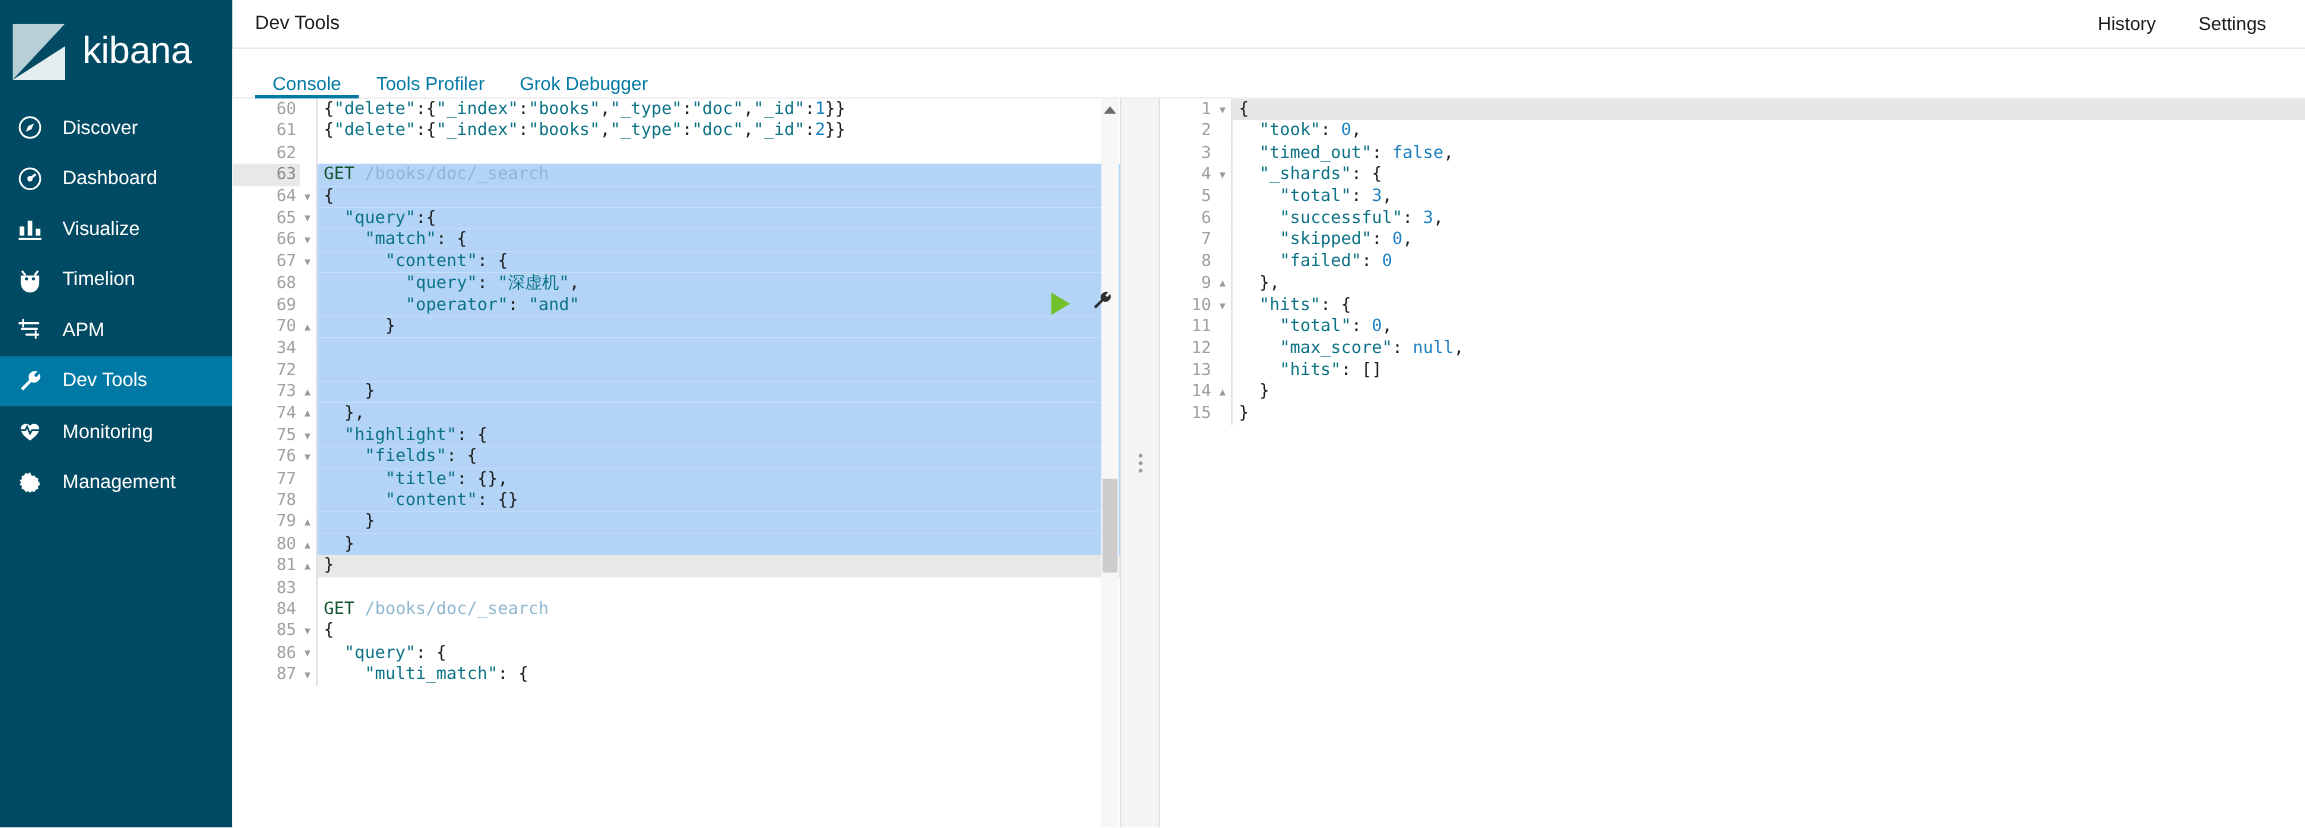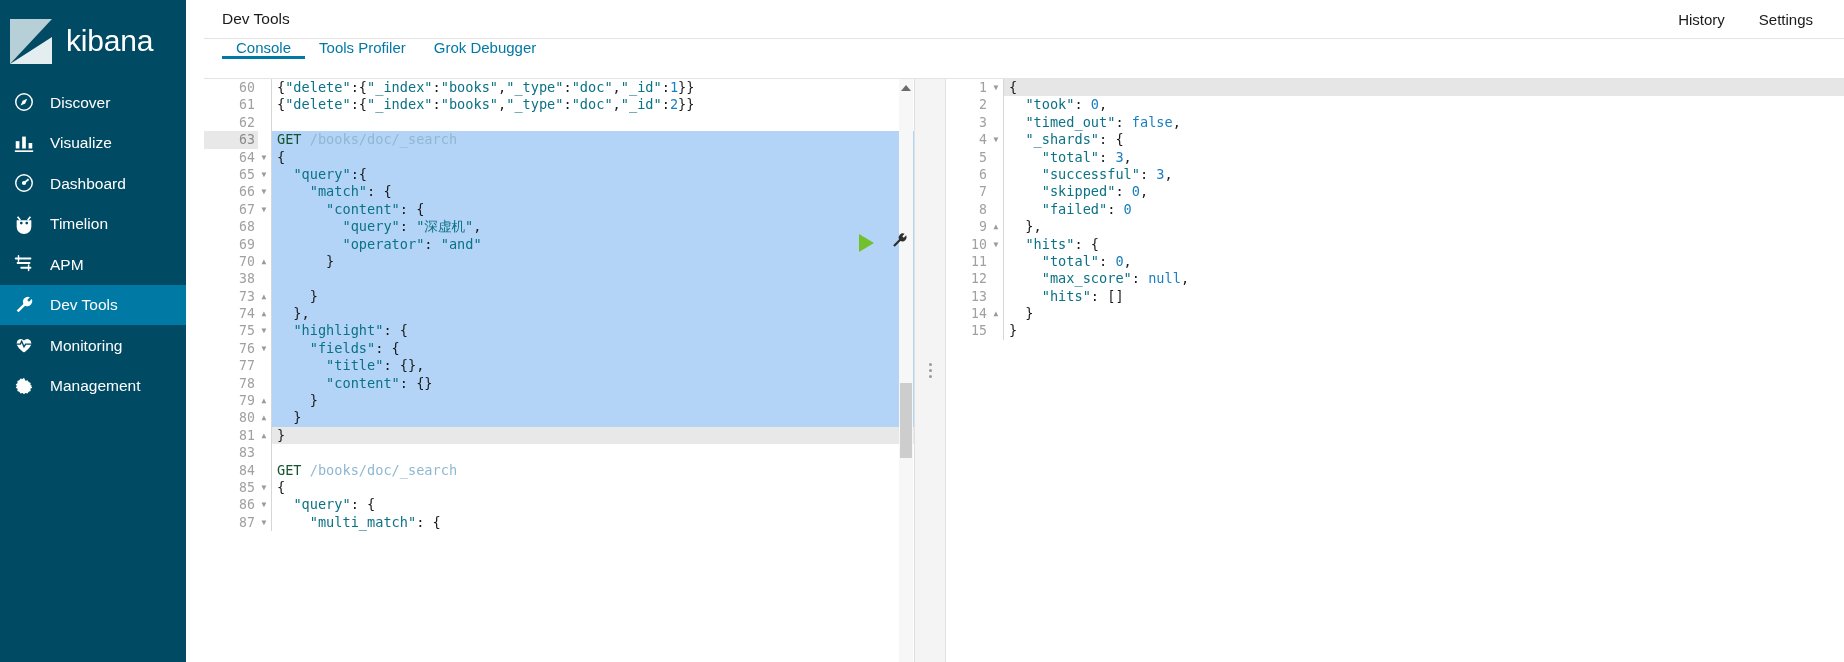--- a/index.html
+++ b/index.html
@@ -2,21 +2,21 @@
 <html><head>
 <meta charset="utf-8">
 <style>
   * { box-sizing: border-box; margin: 0; padding: 0; }
   html, body {
     width: 1844px; height: 662px;
     overflow: hidden;
     font-family: "Liberation Sans", sans-serif;
     background: #ffffff;
   }
-  .app { display: flex; width: 1844px; height: 662px; position: relative; gap: 18px; }
+  .app { display: flex; width: 1844px; height: 662px; position: relative; }
 
   
   .sidebar {
     width: 186px; height: 662px;
     background: #014a63;
     flex: 0 0 186px;
     display: flex; flex-direction: column;
     overflow: hidden;
   }
   .brand {
@@ -92,21 +92,21 @@
     display: flex; align-items: center; gap: 34px;
   }
   .topbar-link {
     font-size: 15px; color: #1a1a1a;
     cursor: pointer;
     text-decoration: none;
   }
   .tabbar {
     height: 40px;
     flex: 0 0 40px;
-    display: flex; align-items: flex-start;
+    display: flex; align-items: flex-end;
     padding-left: 18px;
     border-bottom: 1px solid #e4e4e4;
     background: #fff;
   }
   .tab {
     display: flex; align-items: center;
     padding: 0 14px;
     font-size: 15px;
     color: #0079a5;
     cursor: pointer;
@@ -272,39 +272,39 @@
           <svg width="22" height="22" viewBox="0 0 24 24" fill="none" stroke="#fff" stroke-width="1.6">
             <circle cx="12" cy="12" r="9"></circle>
             <path d="M15.5 8.5l-2.2 5-5 2.2 2.2-5z" fill="#fff" stroke="none"></path>
           </svg>
         </span>
         <span class="nav-label">Discover</span>
       </div>
 
       <div class="nav-item">
         <span class="nav-ico">
+          <svg width="22" height="22" viewBox="0 0 24 24" fill="none" stroke="#fff" stroke-width="1.6">
+            <circle cx="12" cy="12" r="9"></circle>
+            <path d="M12 12 l5 -4" stroke-width="2"></path>
+            <circle cx="12" cy="12" r="2.3" fill="#fff" stroke="none"></circle>
+          </svg>
+        </span>
+        <span class="nav-label">Dashboard</span>
+      </div>
+
+      <div class="nav-item">
+        <span class="nav-ico">
           <svg width="22" height="22" viewBox="0 0 24 24">
             <rect x="3" y="10" width="4" height="8" fill="#fff"></rect>
             <rect x="10" y="5" width="4" height="13" fill="#fff"></rect>
             <rect x="17" y="12" width="4" height="6" fill="#fff"></rect>
             <rect x="2" y="20" width="20" height="1.8" fill="#fff"></rect>
           </svg>
         </span>
         <span class="nav-label">Visualize</span>
-      </div>
-
-      <div class="nav-item">
-        <span class="nav-ico">
-          <svg width="22" height="22" viewBox="0 0 24 24" fill="none" stroke="#fff" stroke-width="1.6">
-            <circle cx="12" cy="12" r="9"></circle>
-            <path d="M12 12 l5 -4" stroke-width="2"></path>
-            <circle cx="12" cy="12" r="2.3" fill="#fff" stroke="none"></circle>
-          </svg>
-        </span>
-        <span class="nav-label">Dashboard</span>
       </div>
 
       <div class="nav-item">
         <span class="nav-ico">
           <svg width="22" height="22" viewBox="0 0 24 24">
             <path d="M4 8 h16 v7 a8 8 0 0 1 -16 0 z" fill="#fff"></path>
             <circle cx="9" cy="11" r="1.5" fill="#014a63"></circle>
             <circle cx="15" cy="11" r="1.5" fill="#014a63"></circle>
             <path d="M5 4 l3 4 M19 4 l-3 4" stroke="#fff" stroke-width="1.8"></path>
           </svg>
@@ -386,21 +386,22 @@
             <div class="code-line"><div class="gutter">61</div><div class="gutter-spacer"></div><div class="vbar"></div><div class="code-text">{<span class="tok-str">"delete"</span>:{<span class="tok-str">"_index"</span>:<span class="tok-str">"books"</span>,<span class="tok-str">"_type"</span>:<span class="tok-str">"doc"</span>,<span class="tok-str">"_id"</span>:<span class="tok-num">2</span>}}</div></div>
             <div class="code-line"><div class="gutter">62</div><div class="gutter-spacer"></div><div class="vbar"></div><div class="code-text">&nbsp;</div></div>
             <div class="code-line"><div class="gutter cur">63</div><div class="gutter-spacer"></div><div class="vbar"></div><div class="code-text sel-full"><span class="tok-meth">GET</span> <span class="tok-url">/books/doc/_search</span></div></div>
             <div class="code-line"><div class="gutter">64<span class="fold">▼</span></div><div class="gutter-spacer"></div><div class="vbar"></div><div class="code-text sel-full">{</div></div>
             <div class="code-line"><div class="gutter">65<span class="fold">▼</span></div><div class="gutter-spacer"></div><div class="vbar"></div><div class="code-text sel-full">  <span class="tok-str">"query"</span>:{</div></div>
             <div class="code-line"><div class="gutter">66<span class="fold">▼</span></div><div class="gutter-spacer"></div><div class="vbar"></div><div class="code-text sel-full">    <span class="tok-str">"match"</span>: {</div></div>
             <div class="code-line"><div class="gutter">67<span class="fold">▼</span></div><div class="gutter-spacer"></div><div class="vbar"></div><div class="code-text sel-full">      <span class="tok-str">"content"</span>: {</div></div>
             <div class="code-line"><div class="gutter">68</div><div class="gutter-spacer"></div><div class="vbar"></div><div class="code-text sel-full">        <span class="tok-str">"query"</span>: <span class="tok-str">"深虚机"</span>,</div></div>
             <div class="code-line"><div class="gutter">69</div><div class="gutter-spacer"></div><div class="vbar"></div><div class="code-text sel-full">        <span class="tok-str">"operator"</span>: <span class="tok-str">"and"</span></div></div>
             <div class="code-line"><div class="gutter">70<span class="fold">▲</span></div><div class="gutter-spacer"></div><div class="vbar"></div><div class="code-text sel-full">      }</div></div>
-            <div class="code-line"><div class="gutter">38</div><div class="gutter-spacer"></div><div class="vbar"></div><div class="code-text sel-full">&nbsp;</div></div>
+            <div class="code-line"><div class="gutter">34</div><div class="gutter-spacer"></div><div class="vbar"></div><div class="code-text sel-full">&nbsp;</div></div>
+            <div class="code-line"><div class="gutter">72</div><div class="gutter-spacer"></div><div class="vbar"></div><div class="code-text sel-full">&nbsp;</div></div>
             <div class="code-line"><div class="gutter">73<span class="fold">▲</span></div><div class="gutter-spacer"></div><div class="vbar"></div><div class="code-text sel-full">    }</div></div>
             <div class="code-line"><div class="gutter">74<span class="fold">▲</span></div><div class="gutter-spacer"></div><div class="vbar"></div><div class="code-text sel-full">  },</div></div>
             <div class="code-line"><div class="gutter">75<span class="fold">▼</span></div><div class="gutter-spacer"></div><div class="vbar"></div><div class="code-text sel-full">  <span class="tok-str">"highlight"</span>: {</div></div>
             <div class="code-line"><div class="gutter">76<span class="fold">▼</span></div><div class="gutter-spacer"></div><div class="vbar"></div><div class="code-text sel-full">    <span class="tok-str">"fields"</span>: {</div></div>
             <div class="code-line"><div class="gutter">77</div><div class="gutter-spacer"></div><div class="vbar"></div><div class="code-text sel-full">      <span class="tok-str">"title"</span>: {},</div></div>
             <div class="code-line"><div class="gutter">78</div><div class="gutter-spacer"></div><div class="vbar"></div><div class="code-text sel-full">      <span class="tok-str">"content"</span>: {}</div></div>
             <div class="code-line"><div class="gutter">79<span class="fold">▲</span></div><div class="gutter-spacer"></div><div class="vbar"></div><div class="code-text sel-full">    }</div></div>
             <div class="code-line"><div class="gutter">80<span class="fold">▲</span></div><div class="gutter-spacer"></div><div class="vbar"></div><div class="code-text sel-full">  }</div></div>
             <div class="code-line"><div class="gutter">81<span class="fold">▲</span></div><div class="gutter-spacer"></div><div class="vbar"></div><div class="code-text cur-row">}</div></div>
             <div class="code-line"><div class="gutter">83</div><div class="gutter-spacer"></div><div class="vbar"></div><div class="code-text">&nbsp;</div></div>

